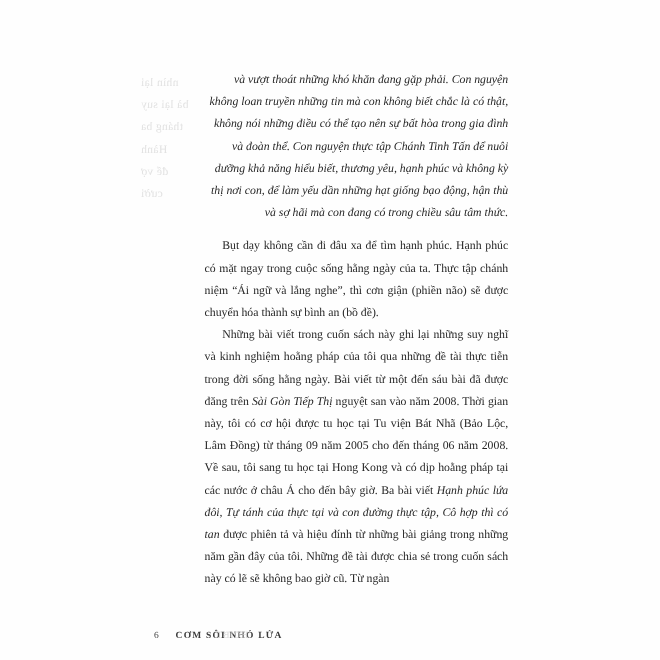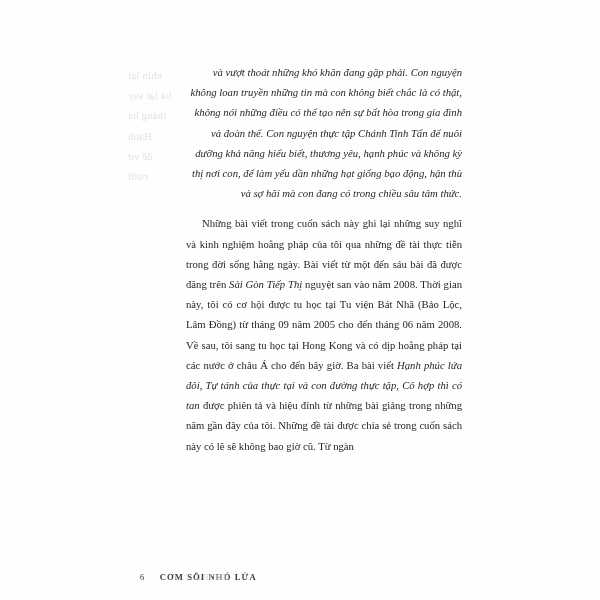--- a/index.html
+++ b/index.html
@@ -101,20 +101,21 @@
       <div>để vợ</div>
       <div>cười</div>
     </div>
 
   <div class="textblock">
 
     <p class="italic">và vượt thoát những khó khăn đang gặp phải. Con nguyện không loan truyền những tin mà con không biết chắc là có thật, không nói những điều có thể tạo nên sự bất hòa trong gia đình và đoàn thể. Con nguyện thực tập Chánh Tinh Tấn để nuôi dưỡng khả năng hiểu biết, thương yêu, hạnh phúc và không kỳ thị nơi con, để làm yếu dần những hạt giống bạo động, hận thù và sợ hãi mà con đang có trong chiều sâu tâm thức.</p>
 
     <div class="gap"></div>
 
+    <p class="indent">Bụt dạy không cần đi đâu xa để tìm hạnh phúc. Hạnh phúc có mặt ngay trong cuộc sống hằng ngày của ta. Thực tập chánh niệm “Ái ngữ và lắng nghe”, thì cơn giận (phiền não) sẽ được chuyển hóa thành sự bình an (bồ đề).</p>
 
     <p class="indent" id="mixed-para"><span>Những bài viết trong cuốn sách này ghi lại những suy nghĩ và kinh nghiệm hoằng pháp của tôi qua những đề tài thực tiễn trong đời sống hằng ngày. Bài viết từ một đến sáu bài đã được đăng trên </span><span class="ttl" style="font-style: italic;">Sài Gòn Tiếp Thị</span><span> nguyệt san vào năm 2008. Thời gian này, tôi có cơ hội được tu học tại Tu viện Bát Nhã (Bảo Lộc, Lâm Đồng) từ tháng 09 năm 2005 cho đến tháng 06 năm 2008. Về sau, tôi sang tu học tại Hong Kong và có dịp hoằng pháp tại các nước ở châu Á cho đến bây giờ. Ba bài viết </span><span class="ttl" style="font-style: italic;">Hạnh phúc lứa đôi, Tự tánh của thực tại và con đường thực tập, Cô hợp thì có tan</span><span> được phiên tả và hiệu đính từ những bài giảng trong những năm gần đây của tôi. Những đề tài được chia sẻ trong cuốn sách này có lẽ sẽ không bao giờ cũ. Từ ngàn</span></p>
 
   </div>
 
   <div class="footer">
     <span class="num">6</span>
     <span class="title">CƠM SÔI NHỎ LỬA</span>
   </div>
 

